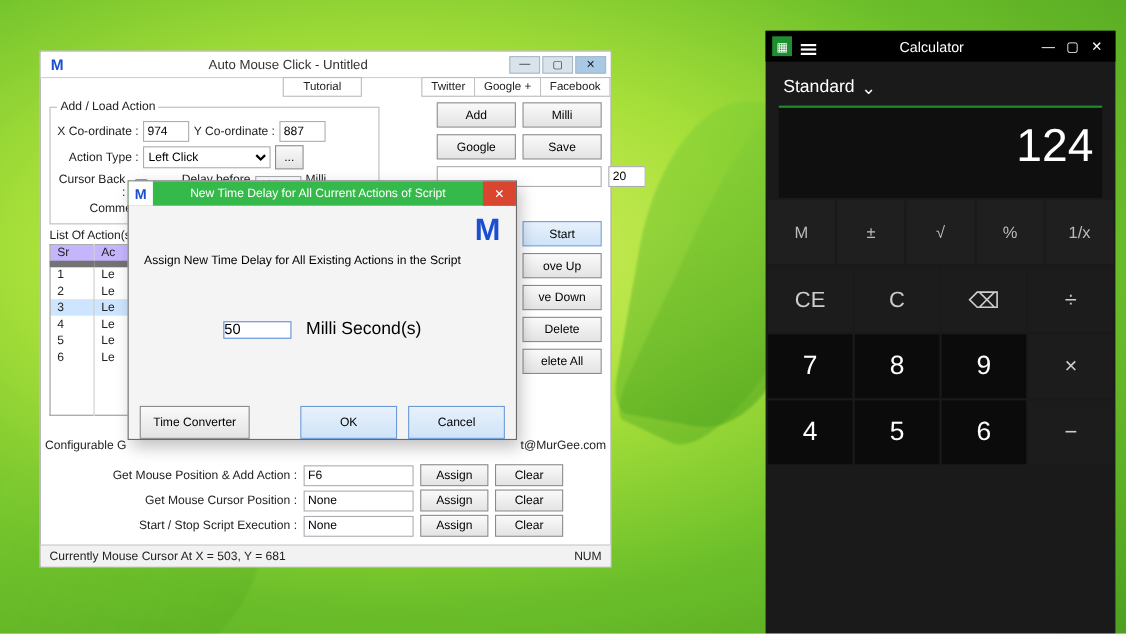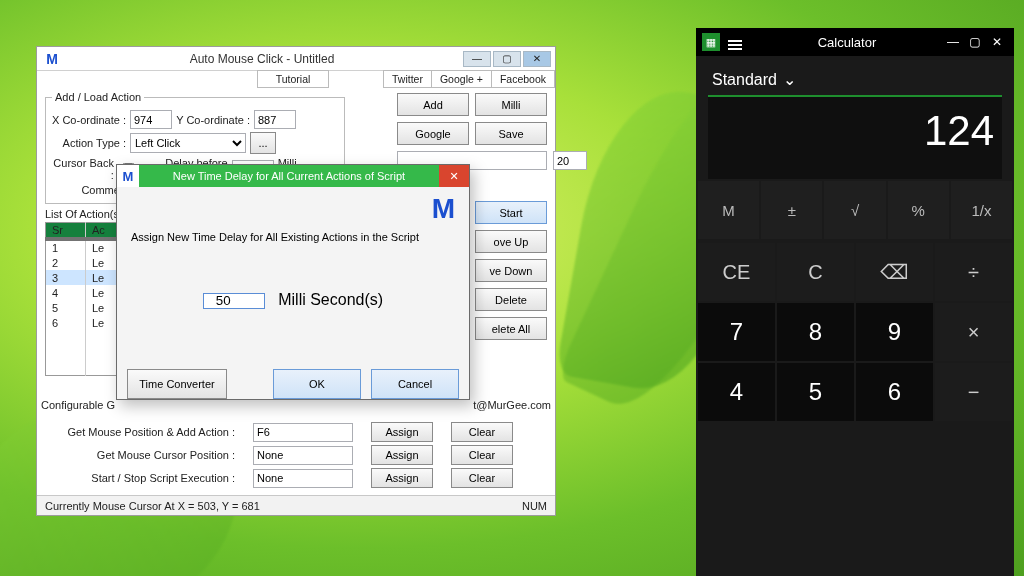--- a/index.html
+++ b/index.html
@@ -37,40 +37,40 @@
   .rightcol{position:absolute;right:8px;top:6px;width:150px}
   .rightcol .pair{display:flex;gap:6px;margin-bottom:6px}
   .rightcol .pair .btn{flex:1;height:23px}
   .linkbox{display:flex;align-items:center;gap:0;margin-top:0}
   .linkbox span{border:1px solid #bbb;border-left:none;padding:2px 8px;background:#fff;cursor:pointer;font-size:10.5px}
   .linkbox span:first-child{border-left:1px solid #bbb}
   .sidebtns{position:absolute;right:8px;top:130px;width:72px;display:flex;flex-direction:column;gap:6px}
   .sidebtns .btn{height:23px}
   table.actions{width:330px;border:1px solid #999;border-collapse:collapse;margin-top:2px;background:#fff}
   table.actions th,table.actions td{border-right:1px solid #ccc;font-size:11px;text-align:left;padding:1px 6px;height:15px}
-  table.actions th{background:#15803d;border-bottom:4px solid #737373;font-weight:400}
+  table.actions th{background:#c4b5fd;border-bottom:6px solid #737373;font-weight:400}
   table.actions tr.sel td{background:#cde5ff}
   .bottom{position:absolute;left:8px;right:8px;bottom:4px}
-  .hotrow{display:flex;align-items:center;gap:18px;margin:3px 0;justify-content:flex-start}
+  .hotrow{display:flex;align-items:center;gap:6px;margin:3px 0;justify-content:center}
   .hotrow .lbl{width:190px;text-align:right}
   .hotrow input{width:100px}
   .hotrow .btn{width:62px;height:20px}
   .status{height:20px;border-top:1px solid #c8c8c8;background:#f2f2f2;display:flex;align-items:center;padding:0 8px;font-size:11px;position:absolute;left:0;right:0;bottom:0}
   .status .num{margin-left:auto}
 
   
   .modal{position:absolute;left:116px;top:164px;width:354px;height:236px;background:#f4f4f4;border:1px solid #6a6a6a;box-shadow:4px 6px 14px rgba(0,0,0,.25);z-index:5}
   .mtitle{height:22px;background:#35b94a;color:#fff;display:flex;align-items:center;font-size:11px}
   .mtitle .mlogo{width:22px;text-align:center;color:#1b4fcf;background:#fff;height:100%;display:flex;align-items:center;justify-content:center;font-weight:900;font-size:13px}
   .mtitle .mt{flex:1;text-align:center}
   .mtitle .mx{width:30px;height:100%;background:#d9452e;display:flex;align-items:center;justify-content:center;cursor:pointer;color:#fff}
   .mbody{padding:14px;position:relative;height:calc(100% - 22px)}
   .biglogo{position:absolute;right:14px;top:6px;color:#1b4fcf;font-weight:900;font-size:28px;font-family:Arial}
   .mrow{margin-top:48px;text-align:center}
-  .mrow input{width:62px;border:1px solid #5a8dd6;background:#fff;height:16px;padding:2px 12px}
+  .mrow input{width:62px;border:1px solid #5a8dd6;background:#fff;height:16px;padding:2px 0}
   .mfoot{position:absolute;left:10px;right:10px;bottom:0;display:flex;align-items:center;gap:10px}
   .mfoot .btn{height:30px;width:88px}
   .mfoot .spacer{flex:1}
 
   
   .calc{position:absolute;right:10px;top:28px;width:318px;height:548px;background:#1a1a1a;color:#fff;font-size:14px;z-index:3}
   .calc-title{height:28px;background:#000;display:flex;align-items:center;padding:0 6px;font-size:12px}
   .calc-title .cicon{width:18px;height:18px;background:#1e8f2e;display:flex;align-items:center;justify-content:center;font-size:11px;margin-right:8px}
   .calc-title .ham{margin-right:10px;cursor:pointer}
   .calc-title .ct{flex:1;text-align:center;font-size:13px}

